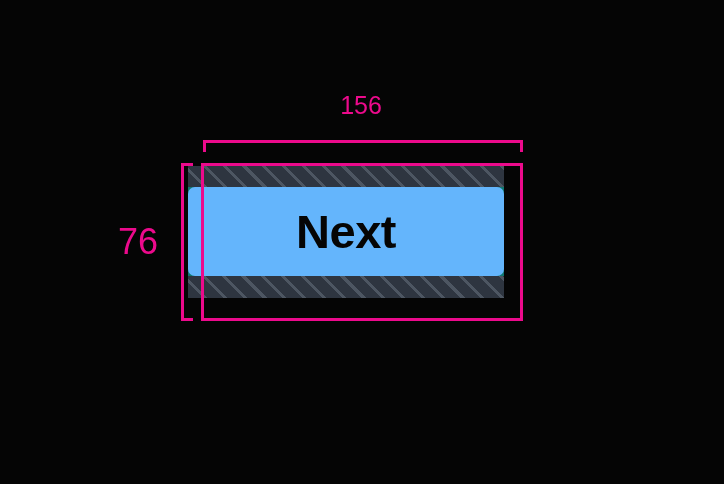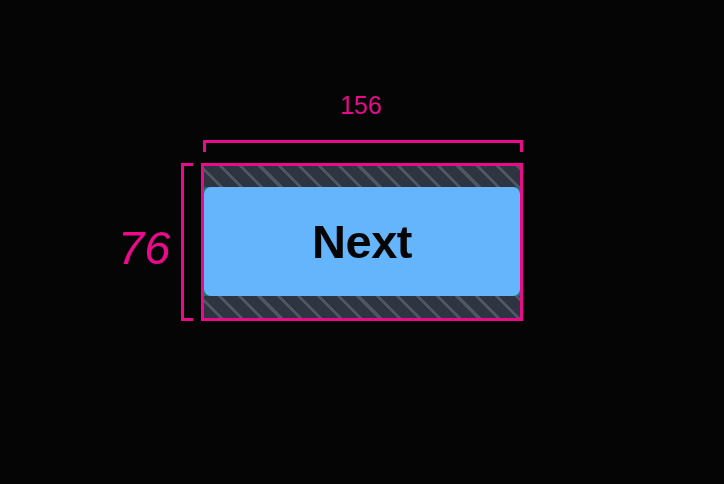--- a/index.html
+++ b/index.html
@@ -20,24 +20,24 @@
     left: 0;
     top: 0;
     width: 724px;
     height: 484px;
     background: #050505;
   }
 
   
   .measured-element {
     position: absolute;
-    left: 204px;
+    left: 188px;
     top: 166px;
     width: 316px;
-    height: 152px;
+    height: 132px;
     background: #0f766e;
     overflow: hidden;
   }
 
   .hatch-band {
     position: absolute;
     left: 0;
     width: 100%;
     background-color: #2e3540;
     background-image: repeating-linear-gradient(
@@ -132,22 +132,21 @@
     text-align: center;
     font-size: 25px;
   }
   .dim-label.width-label > span {
     position: relative;
     left: -1px;
   }
   .dim-label.height-label {
     left: 118px;
     top: 224px;
-    font-size: 47px;
-    font-style: italic;
+    font-size: 36px;
   }
 </style>
 </head>
 <body>
 
 <div id="canvas">
 
   <div class="measured-element">
     <div class="hatch-band top"></div>
     <div class="button-surface">

